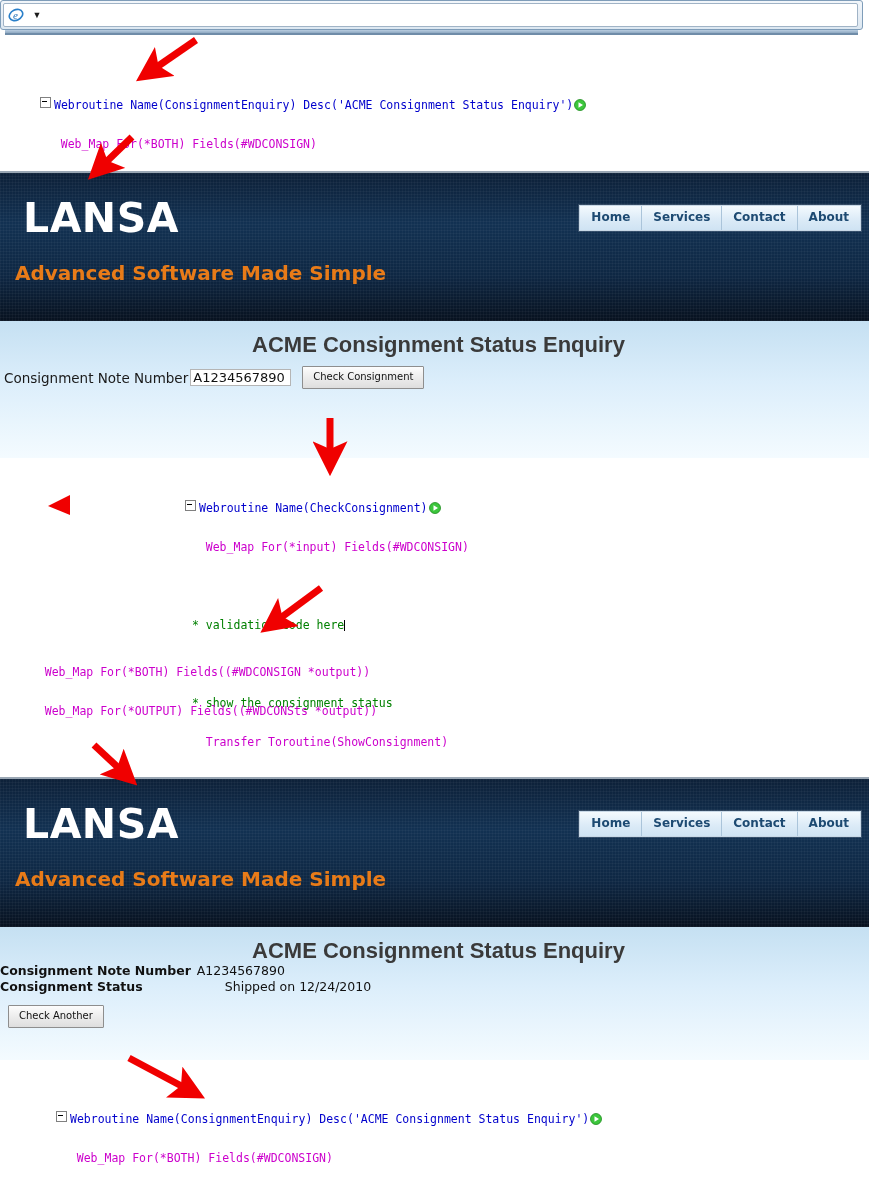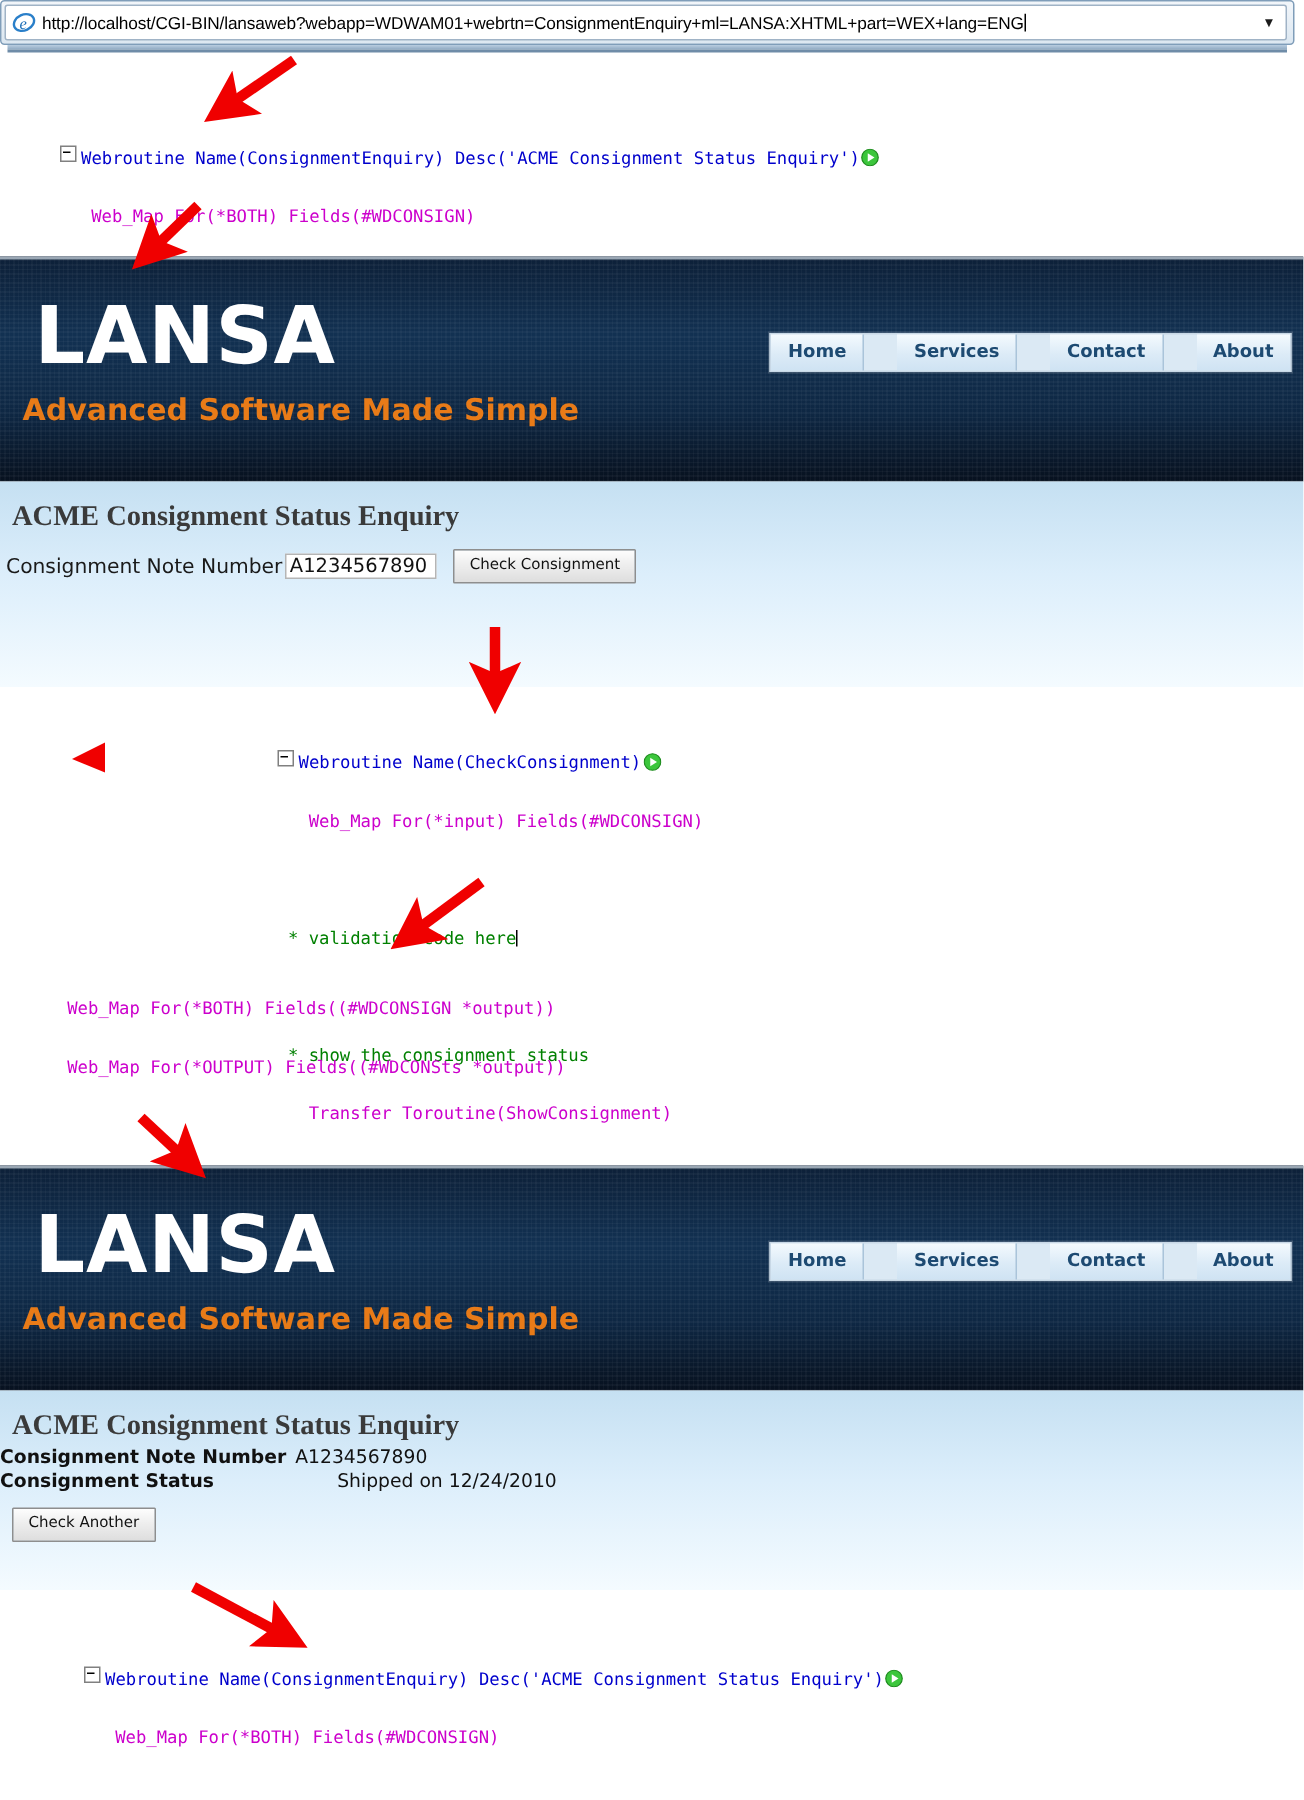--- a/index.html
+++ b/index.html
@@ -161,70 +161,70 @@
   }
   .lansa-banner-top-line {
     position:absolute; left:0; top:0; width:100%; height:2px;
     background:#9aa7b4;
   }
   .lansa-logo {
     position: absolute;
     left: 23px;
     top: 27px;
     font-family: "DejaVu Sans", sans-serif;
-    font-size: 53px;
+    font-size: 41px;
     font-weight: bold;
     color: #ffffff;
     letter-spacing: 0.5px;
     line-height: 1;
   }
   .lansa-tagline {
     position: absolute;
     left: 15px;
     top: 92px;
     font-family: "DejaVu Sans", sans-serif;
     font-size: 20px;
     font-weight: bold;
     color: #e87b18;
     line-height: 1;
   }
   .lansa-nav {
     position: absolute;
     right: 8px;
-    top: 51px;
+    top: 34px;
     display: flex;
     border: 1px solid #c8d8e6;
     background: #dbe9f4;
     box-shadow: 0 0 0 1px rgba(255,255,255,0.15);
-    gap: 22px;
   }
   .lansa-nav-item {
     padding: 4px 11px 5px 11px;
     font-family: "DejaVu Sans", sans-serif;
     font-size: 12px;
     font-weight: bold;
     color: #1d4a72;
     background: linear-gradient(180deg, #f4fafe 0%, #dcebf7 55%, #cfe3f3 100%);
     border-right: 1px solid #aac4da;
     line-height: 15px;
   }
   .lansa-nav-item:last-child { border-right: none; }
 
   .lansa-content {
     position: relative;
     width: 869px;
     background: linear-gradient(180deg, #c5e0f2 0%, #dceefb 45%, #f4fbff 100%);
   }
   .content-title {
-    font-family: Liberation Serif, serif;
-    font-size: 19px;
+    font-family: Liberation Sans, sans-serif;
+    font-size: 22px;
     font-weight: bold;
     color: #3a3a3a;
     padding: 12px 0 0 8px;
     line-height: 24px;
+    text-align: center;
   }
   .form-row {
     display: flex;
     align-items: center;
     padding: 9px 0 0 4px;
     font-family: "DejaVu Sans", sans-serif;
     font-size: 13.5px;
     color: #1a1a1a;
   }
   .form-label { padding-right: 2px; }
@@ -282,21 +282,20 @@
 
 <div class="addressbar-wrap">
   <div class="addressbar-outer-shadow"></div>
   <div class="addressbar">
     <span class="ie-icon">
       <svg width="16" height="16" viewBox="0 0 16 16">
         <ellipse cx="8" cy="8" rx="7" ry="5.2" fill="none" stroke="#2a7fc9" stroke-width="1.6" transform="rotate(-25 8 8)"></ellipse>
         <text x="5" y="12" font-family="Liberation Serif, serif" font-size="11" fill="#1e6fb8" font-style="italic">e</text>
       </svg>
     </span>
-    <span class="url-text"><span>http://localhost/CGI-BIN/lansaweb?webapp=WDWAM01+webrtn=ConsignmentEnquiry+ml=LANSA:XHTML+part=WEX+lang=ENG</span><span class="url-caret"></span></span>
     <span class="url-dropdown">▼</span>
   </div>
   <div class="addr-underline"></div>
   <div class="addr-underline2"></div>
 </div>
 
 <div class="code-block" style="left:40px; top:71px;">
   <div class="code-line"><span class="boxminus"></span><span class="kw">Webroutine</span><span class="kw"> Name(ConsignmentEnquiry) Desc('ACME Consignment Status Enquiry')</span><span class="play-icon"><svg width="12" height="12" viewBox="0 0 12 12">
           <circle cx="6" cy="6" r="5.5" fill="#3cc63c" stroke="#1e8c1e" stroke-width="0.8"></circle>
           <polygon points="4.5,3.2 9,6 4.5,8.8" fill="#ffffff"></polygon>

